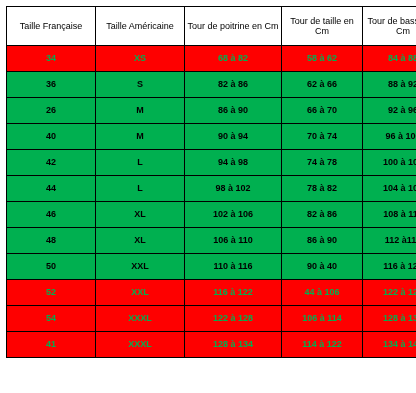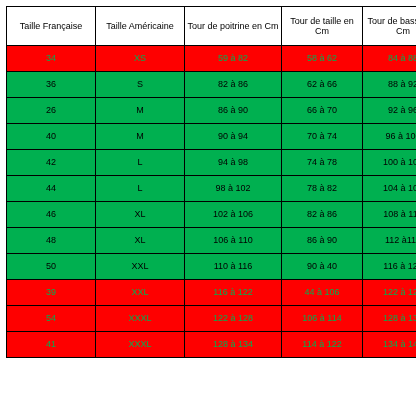--- a/index.html
+++ b/index.html
@@ -28,21 +28,21 @@
   }
   #size-table thead th {
     height: 38px;
     background: #ffffff;
     font-weight: normal;
     color: #000000;
     padding: 0 2px;
   }
   #size-table tbody td {
     height: 25px;
-    font-weight: normal;
+    font-weight: bold;
   }
   .row-red td {
     background: #fe0000;
     color: #00b050;
   }
   .row-green td {
     background: #00b050;
     color: #000000;
     margin-left: 16px;
   }
@@ -62,21 +62,21 @@
       <th class="col-1">Taille Américaine</th>
       <th class="col-2">Tour de poitrine en Cm</th>
       <th class="col-3">Tour de taille en Cm</th>
       <th class="col-4">Tour de bassin en Cm</th>
     </tr>
   </thead>
   <tbody id="table-body">
       <tr class="row-red">
         <td class="col-0">34</td>
         <td class="col-1">XS</td>
-        <td class="col-2">59 à 82</td>
+        <td class="col-2">68 à 82</td>
         <td class="col-3">58 à 62</td>
         <td class="col-4">84 à 88</td>
       </tr>
       <tr class="row-green">
         <td class="col-0">36</td>
         <td class="col-1">S</td>
         <td class="col-2">82 à 86</td>
         <td class="col-3">62 à 66</td>
         <td class="col-4">88 à 92</td>
       </tr>
@@ -123,21 +123,21 @@
         <td class="col-4">112 à116</td>
       </tr>
       <tr class="row-green">
         <td class="col-0">50</td>
         <td class="col-1">XXL</td>
         <td class="col-2">110 à 116</td>
         <td class="col-3">90 à 40</td>
         <td class="col-4">116 à 122</td>
       </tr>
       <tr class="row-red">
-        <td class="col-0">39</td>
+        <td class="col-0">52</td>
         <td class="col-1">XXL</td>
         <td class="col-2">116 à 122</td>
         <td class="col-3">44 à 106</td>
         <td class="col-4">122 à 128</td>
       </tr>
       <tr class="row-red">
         <td class="col-0">54</td>
         <td class="col-1">XXXL</td>
         <td class="col-2">122 à 128</td>
         <td class="col-3">106 à 114</td>

